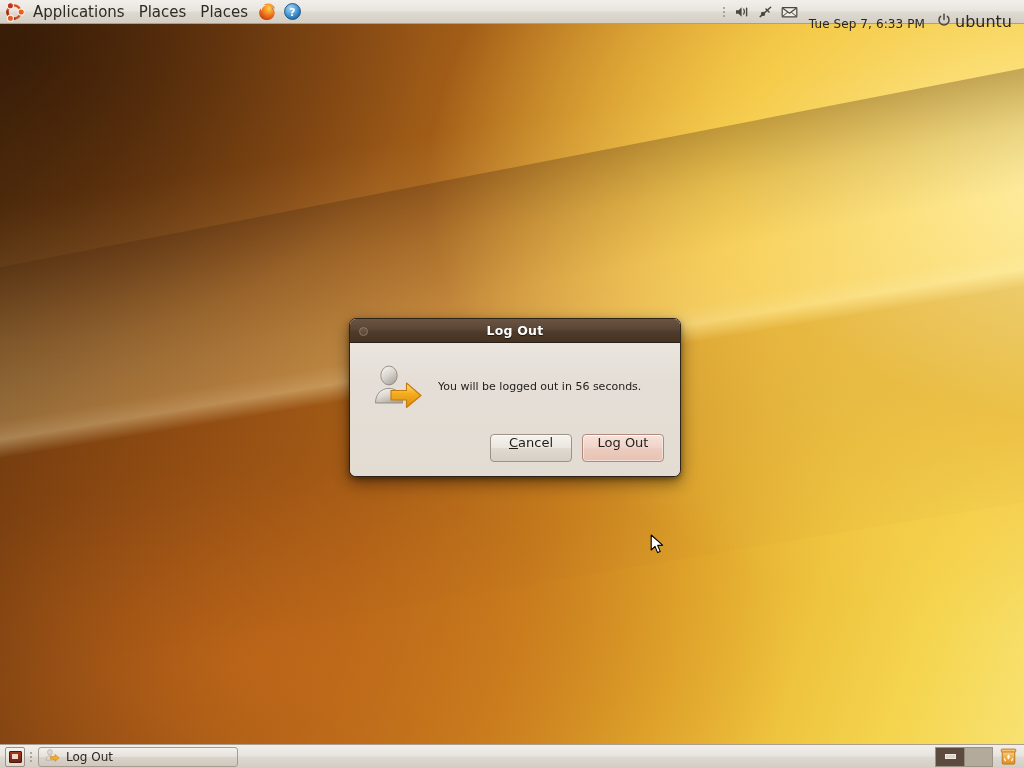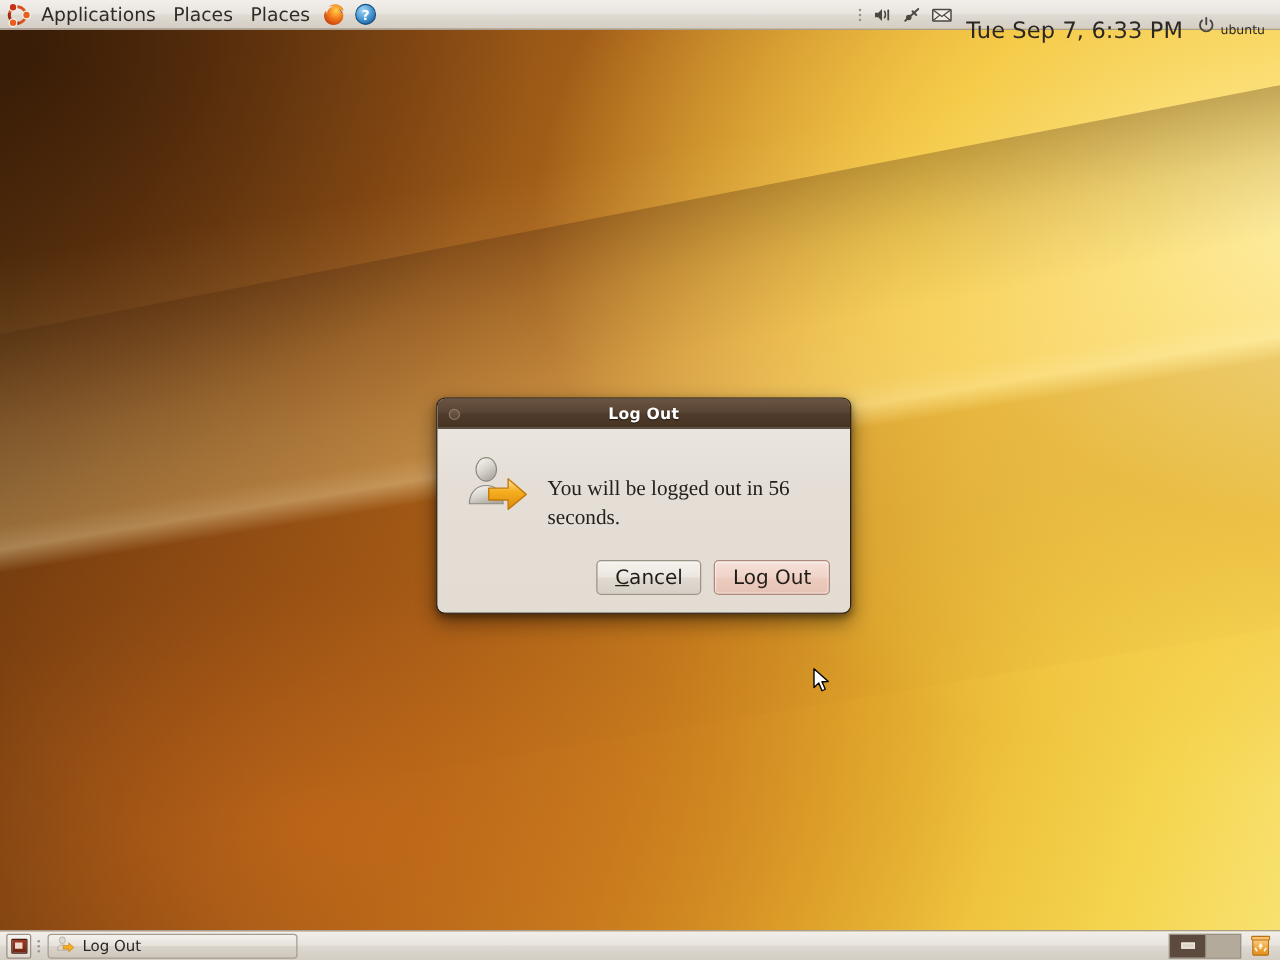--- a/index.html
+++ b/index.html
@@ -69,22 +69,22 @@
     height:24px; display:flex; align-items:center; padding:0 7px; cursor:default;
     color:#2e2a26; font-size:15px; white-space:nowrap;
   }
   .ubu-logo { width:22px; height:22px; margin-left:3px; margin-right:1px; position:relative; flex:0 0 auto; }
   .panel-icon-btn { height:24px; display:flex; align-items:center; padding:0 3px; }
   .tray-handle {
     width:8px; height:24px; display:flex; flex-direction:column;
     align-items:center; justify-content:center; gap:2px; margin-right:3px;
   }
   .tray-handle i { display:block; width:2px; height:2px; background:#9a9287; border-radius:50%; }
-  .clock { padding:0 7px; font-size:18px; color:#2b2723; white-space:nowrap; letter-spacing:0.1px;margin-top:25px; }
-  .user-area { display:flex; align-items:flex-end; gap:4px; padding:0 5px; font-size:10px; color:#2b2723;margin-top:20px; }
+  .clock { padding:0 7px; font-size:12px; color:#2b2723; white-space:nowrap; letter-spacing:0.1px;margin-top:25px; }
+  .user-area { display:flex; align-items:center; gap:4px; padding:0 5px; font-size:16px; color:#2b2723;margin-top:20px; }
 
   
   #bottom-panel {
     position:absolute; left:0; bottom:0; width:1024px; height:24px;
     background:linear-gradient(to bottom,#f2efeb 0%,#e7e3dd 48%,#ded9d1 52%,#d3cdc3 100%);
     border-top:1px solid #a89f92;
     display:flex; align-items:center; z-index:40; padding:0 3px;
   }
   .showdesk {
     width:20px; height:20px; border:1px solid #9b9285; border-radius:2px;
@@ -139,31 +139,31 @@
     border-radius:50%; border:1px solid #8e7a66;
     background:linear-gradient(to bottom,#6f5947,#5a4434);
   }
   .dlg-body {
     background:linear-gradient(to bottom,#eae5de 0%,#e4ded6 30%,#e2dcd3 100%);
     padding:16px 14px 0 14px; min-height:120px;
     display:flex; flex-direction:column;
   }
   .dlg-row { display:flex; align-items:flex-start; gap:14px; padding:3px 2px 0 8px; }
   .dlg-icon { width:52px; height:50px; flex:0 0 auto; position:relative; }
-  .dlg-msg { font-size:17px; color:#24201c; padding-top:18px; line-height:1.35;font-family:Liberation Serif, serif; }
+  .dlg-msg { font-size:11px; color:#24201c; padding-top:18px; line-height:1.35; }
   .dlg-buttons {
     display:flex; justify-content:flex-end; gap:10px;
     padding:22px 2px 14px 0; margin-top:auto;
   }
   .btn {
     min-width:82px; height:28px; padding:0 14px;
     border:1px solid #9c9387; border-radius:4px;
     background:linear-gradient(to bottom,#f6f3ee 0%,#ebe6df 48%,#e0dad1 52%,#d6cfc5 100%);
-    font-size:16px; color:#201d19; cursor:default;
-    display:flex; align-items:center; justify-content:center;
+    font-size:13px; color:#201d19; cursor:default;
+    display:flex; align-items:flex-start; justify-content:center;
     box-shadow:inset 0 1px 0 rgba(255,255,255,0.65);
     font-family:"DejaVu Sans","Liberation Sans",sans-serif;
   }
   .btn.default {
     border:1px solid #b1897c;
     background:linear-gradient(to bottom,#f6e2da 0%,#f0d3c8 48%,#ecccbf 52%,#e6c2b3 100%);
     box-shadow:inset 0 0 0 1px rgba(255,255,255,0.45), inset 0 1px 0 rgba(255,255,255,0.7);
   }
   .mn { text-decoration:underline; }
 

